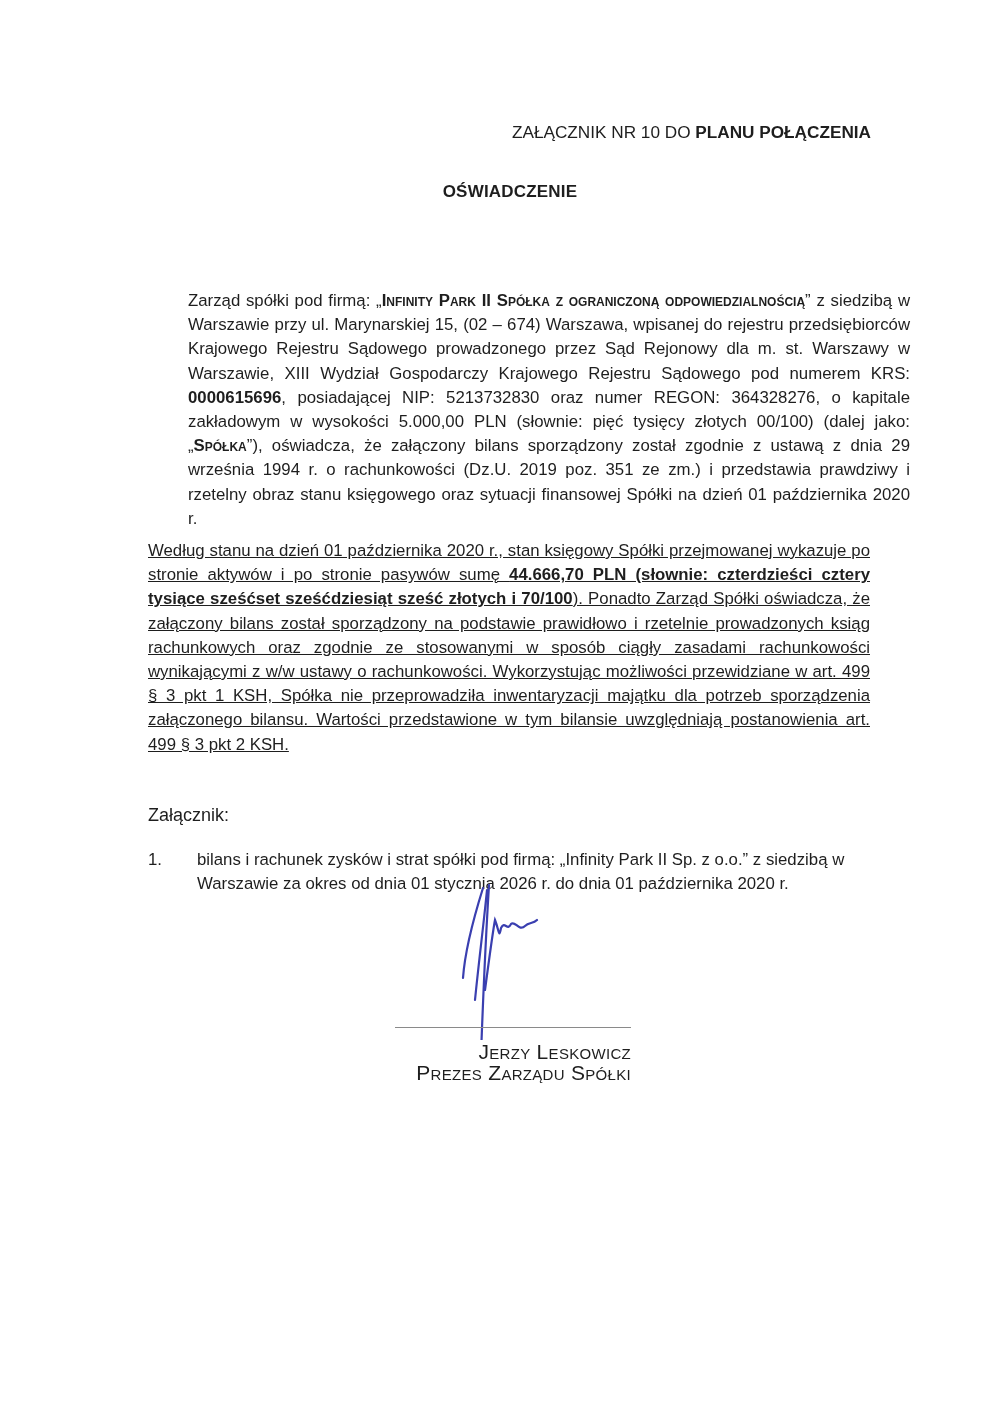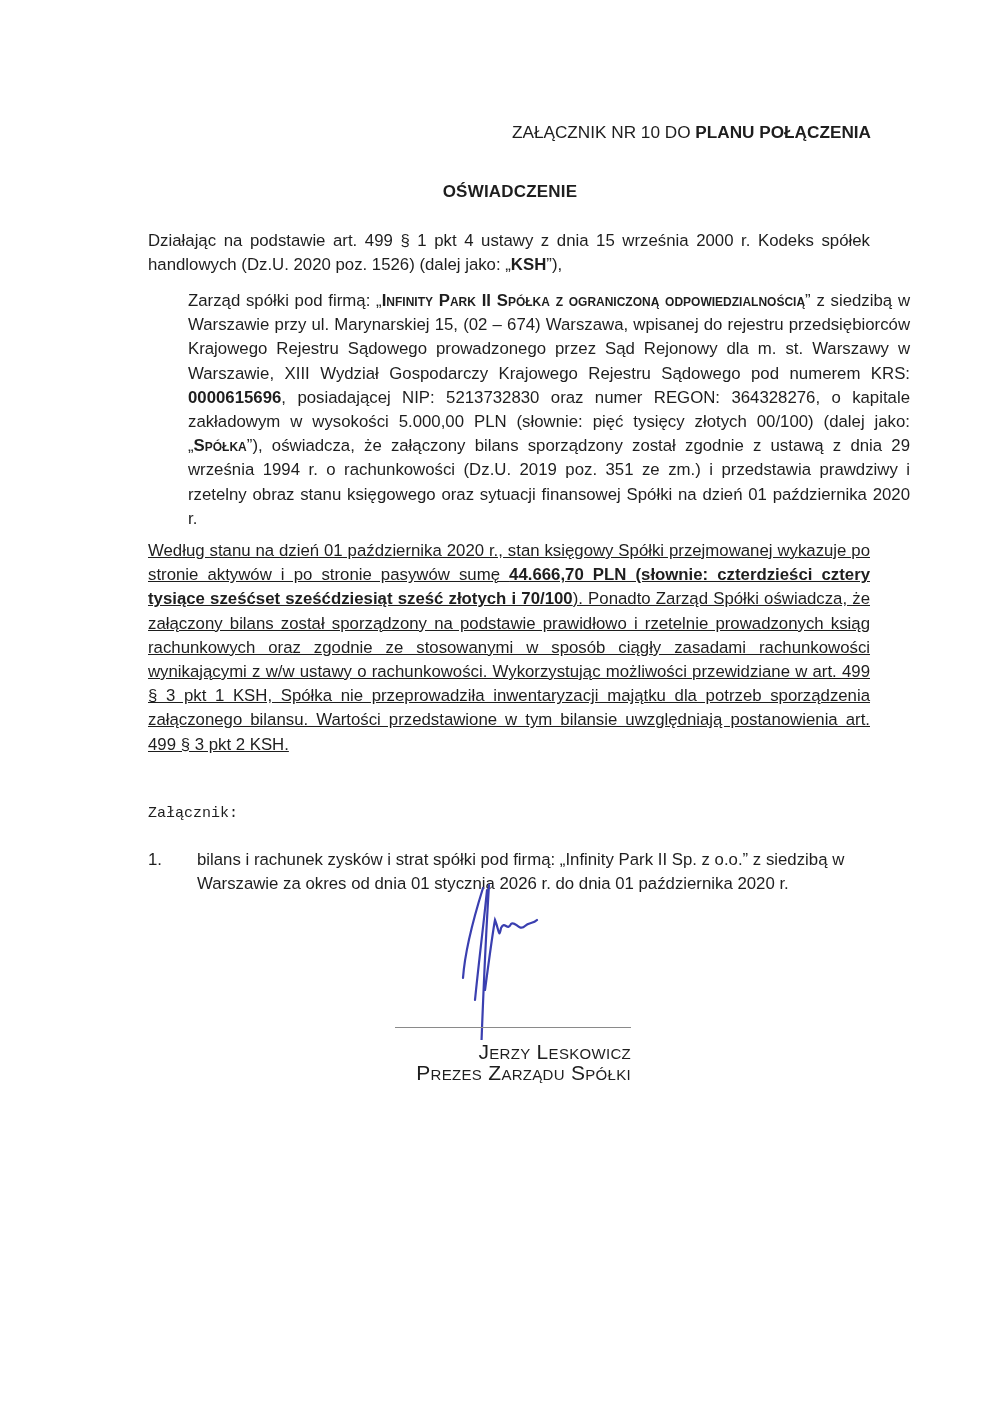--- a/index.html
+++ b/index.html
@@ -11,21 +11,21 @@
   .hdr2 { top:143px; }
   .title { position:absolute; top:182px; left:0; width:1020px; text-align:center;
            font-weight:bold; font-size:17px; letter-spacing:0.2px; }
   .para { position:absolute; left:148px; width:722px; font-size:16.8px; line-height:24.2px;
           text-align:justify; }
   .p1 { top:229px; }
   .p2 { top:289px;margin-left:40px; }
   .p3 { top:539px;text-decoration:underline; }
   .sc { font-variant:small-caps; font-weight:bold; }
   b { font-weight:bold; }
-  .att-label { position:absolute; left:148px; top:805px; font-size:15px;font-family:Liberation Mono, monospace; }
+  .att-label { position:absolute; left:148px; top:805px; font-size:18px; }
   .att-item { position:absolute; left:148px; top:848px; width:722px; font-size:16.8px; line-height:24.2px; }
   .att-num { position:absolute; left:0; top:0; }
   .att-text { position:absolute; left:49px; top:0; width:680px; }
   .sig-line { position:absolute; left:395px; top:1027px; width:236px; height:1px; background:#8a8a8a; }
   .sig-name { position:absolute; left:395px; width:236px; text-align:right; font-size:21px;
               font-variant:small-caps; letter-spacing:0.3px; }
   .sig-n1 { top:1040px; }
   .sig-n2 { top:1061px; }
   .signature { position:absolute; left:455px; top:880px; width:100px; height:160px; }
 </style>
@@ -33,23 +33,20 @@
 <body>
 
 <div class="page">
 
   <div class="hdr hdr1">
     <span>ZAŁĄCZNIK NR 10 DO </span><b>PLANU POŁĄCZENIA</b>
   </div>
 
   <div class="title">OŚWIADCZENIE</div>
 
-  <div class="para p1">
-    <span>Działając na podstawie art. 499 § 1 pkt 4 ustawy z dnia 15 września 2000 r. Kodeks spółek handlowych (Dz.U. 2020 poz. 1526) (dalej jako: „</span><b>KSH</b><span>”),</span>
-  </div>
 
   <div class="para p2">
     <span>Zarząd spółki pod firmą: „</span><span class="sc">Infinity Park II Spółka z ograniczoną odpowiedzialnością</span><span>” z siedzibą w Warszawie przy ul. Marynarskiej 15, (02 – 674) Warszawa, wpisanej do rejestru przedsiębiorców Krajowego Rejestru Sądowego prowadzonego przez Sąd Rejonowy dla m. st. Warszawy w Warszawie, XIII Wydział Gospodarczy Krajowego Rejestru Sądowego pod numerem KRS: </span><b>0000615696</b><span>, posiadającej NIP: 5213732830 oraz numer REGON: 364328276, o kapitale zakładowym w wysokości 5.000,00 PLN (słownie: pięć tysięcy złotych 00/100) (dalej jako: „</span><span class="sc">Spółka</span><span>”), oświadcza, że załączony bilans sporządzony został zgodnie z ustawą z dnia 29 września 1994 r. o rachunkowości (Dz.U. 2019 poz. 351 ze zm.) i przedstawia prawdziwy i rzetelny obraz stanu księgowego oraz sytuacji finansowej Spółki na dzień 01 października 2020 r.</span>
   </div>
 
   <div class="para p3">
     <span>Według stanu na dzień 01 października 2020 r., stan księgowy Spółki przejmowanej wykazuje po stronie aktywów i po stronie pasywów sumę </span><b>44.666,70 PLN (słownie: czterdzieści cztery tysiące sześćset sześćdziesiąt sześć złotych i 70/100</b><span>). Ponadto Zarząd Spółki oświadcza, że załączony bilans został sporządzony na podstawie prawidłowo i rzetelnie prowadzonych ksiąg rachunkowych oraz zgodnie ze stosowanymi w sposób ciągły zasadami rachunkowości wynikającymi z w/w ustawy o rachunkowości. Wykorzystując możliwości przewidziane w art. 499 § 3 pkt 1 KSH, Spółka nie przeprowadziła inwentaryzacji majątku dla potrzeb sporządzenia załączonego bilansu. Wartości przedstawione w tym bilansie uwzględniają postanowienia art. 499 § 3 pkt 2 KSH.</span>
   </div>
 
   <div class="att-label">Załącznik:</div>

